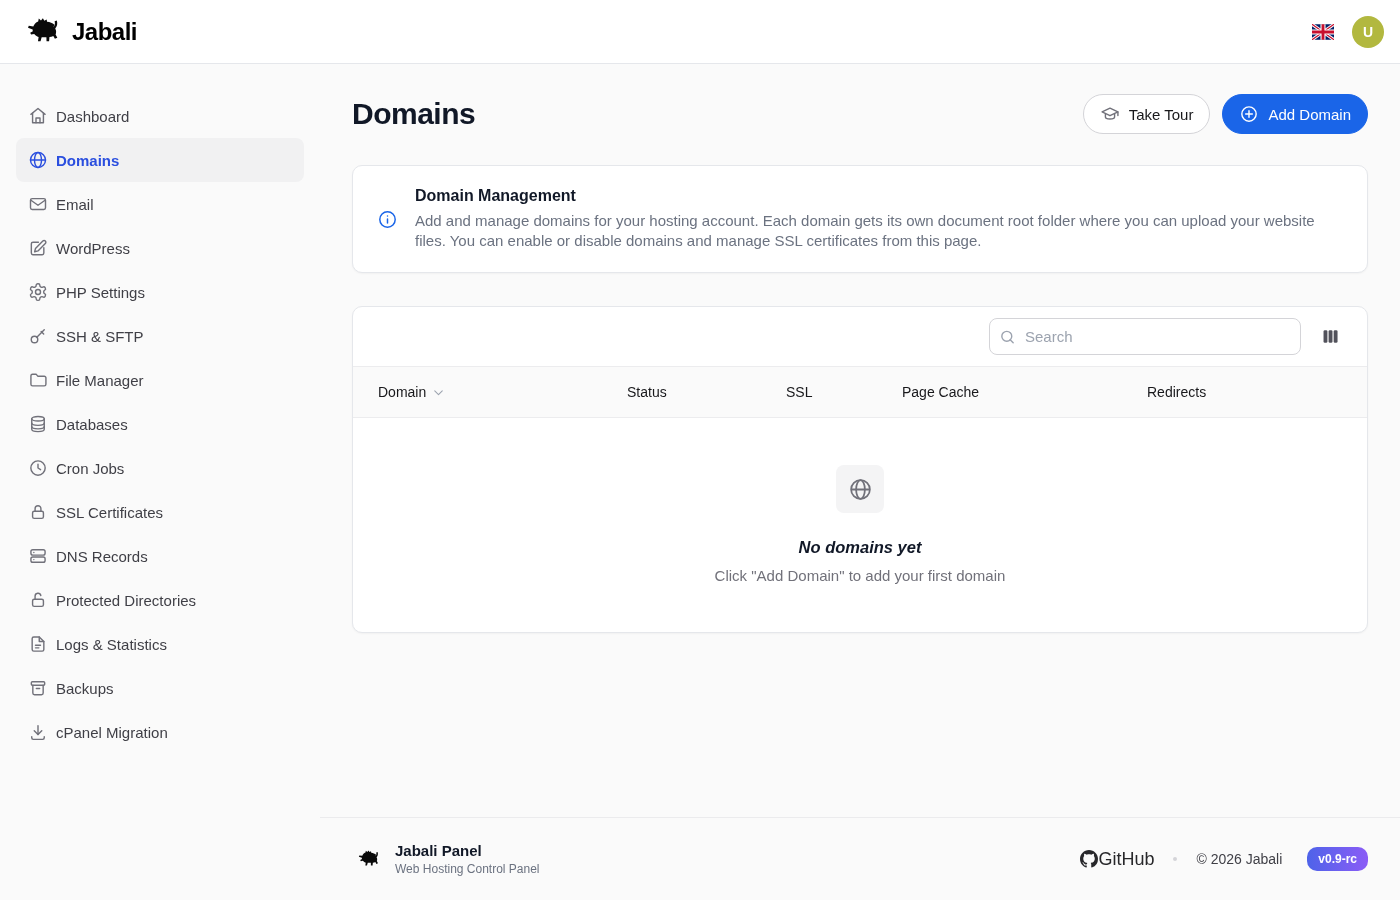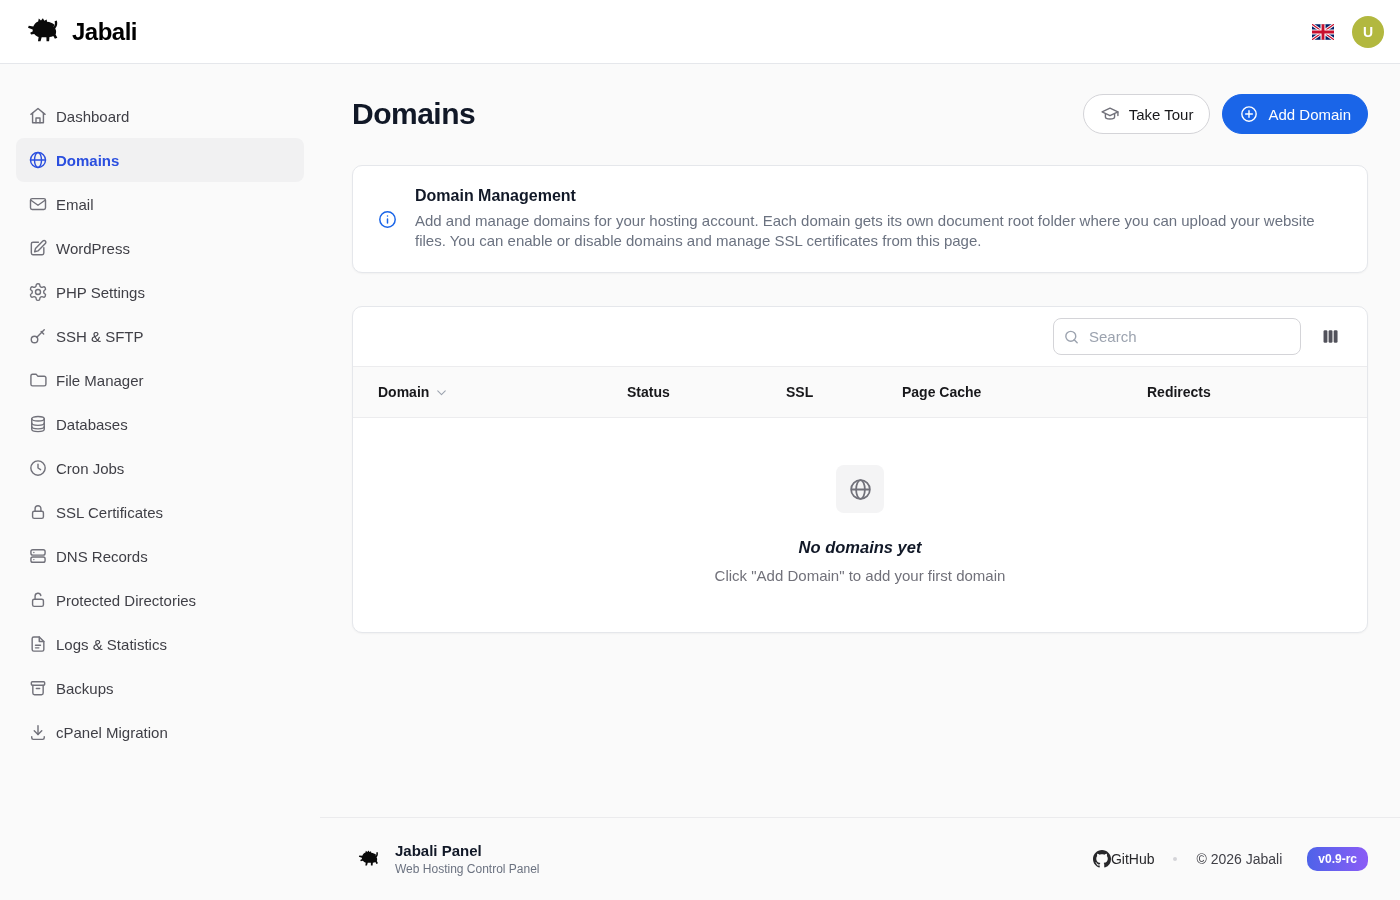--- a/index.html
+++ b/index.html
@@ -84,21 +84,21 @@
   .info-desc { font-size: 15px; color: #6b7280; line-height: 20px; max-width: 940px; }
 
   
   .table-card {
     margin-top: 33px; background: #fff; border: 1px solid #e5e7eb; border-radius: 10px;
     box-shadow: 0 1px 2px rgba(0,0,0,.04); overflow: hidden;
   }
   .table-toolbar {
     padding: 11px 16px; display: flex; align-items: center; justify-content: flex-end; gap: 14px;
   }
-  .search-wrap { position: relative; width: 248px; }
+  .search-wrap { position: relative; width: 312px; }
   .search-wrap .sw-icon {
     position: absolute; left: 10px; top: 50%; transform: translateY(-50%);
     width: 17px; height: 17px; color: #9ca3af; pointer-events: none;
   }
   .search-input {
     width: 100%; height: 37px; border: 1px solid #d4d4d8; border-radius: 8px;
     padding: 0 10px 0 35px; font-size: 15px; color: #18181b; background: #fff;
     font-family: inherit; outline: none;
   }
   .search-input::placeholder { color: #9ca3af; }
@@ -106,21 +106,21 @@
     width: 30px; height: 30px; border: none; background: transparent; cursor: pointer;
     display: flex; align-items: center; justify-content: center; margin-right: 6px;
   }
   .col-toggle svg { width: 19px; height: 19px; color: #52525b; }
 
   .table-head {
     display: grid; grid-template-columns: 249px 159px 116px 245px 1fr;
     padding-left: 25px; height: 52px; align-items: center;
     background: #fafafa; border-top: 1px solid #ececee; border-bottom: 1px solid #ececee;
   }
-  .th { font-size: 14px; font-weight: 700; color: #18181b; display: flex; align-items: center; gap: 5px; }
+  .th { font-size: 14px; font-weight: 400; color: #18181b; display: flex; align-items: center; gap: 5px; }
   .th .sort-icon { width: 15px; height: 15px; color: #9ca3af; }
 
   .empty-state { padding: 47px 0 48px; display: flex; flex-direction: column; align-items: center; }
   .empty-glyph {
     width: 48px; height: 48px; border-radius: 8px; background: #f4f4f5;
     display: flex; align-items: center; justify-content: center;
   }
   .empty-glyph svg { width: 25px; height: 25px; color: #71717a; }
   .empty-title { margin-top: 25px; font-size: 16.5px; font-weight: 700; color: #111827; font-style: italic; }
   .empty-sub { margin-top: 10px; font-size: 15px; color: #71717a; }
@@ -128,21 +128,21 @@
   
   .footer {
     flex: 0 0 83px; border-top: 1px solid #ebebed;
     display: flex; align-items: center; padding: 0 32px 0 31px;
   }
   .f-left { display: flex; align-items: center; gap: 14px; }
   .f-logo { width: 30px; height: 21px; color: #0a0a0a; }
   .f-name { font-size: 15px; font-weight: 700; color: #111827; }
   .f-tag { font-size: 12px; color: #6b7280; margin-top: 3px; }
   .f-right { margin-left: auto; display: flex; align-items: center; }
-  .gh-link { display: flex; align-items: center; color: #27272a; text-decoration: none; font-size: 14px; cursor: pointer; }
+  .gh-link { display: flex; align-items: center; color: #27272a; text-decoration: none; font-size: 18px; cursor: pointer; }
   .gh-link svg { width: 18px; height: 18px; }
   .f-dot { width: 4px; height: 4px; border-radius: 50%; background: #d4d4d8; margin: 0 19px; }
   .f-copy { font-size: 14px; color: #3f3f46; }
   .ver-badge {
     margin-left: 25px; padding: 5px 11px; border-radius: 10px;
     background: linear-gradient(90deg, var(--badge-start, #4e63e9), var(--badge-end, #8b5cf6));
     color: #fff; font-size: 12px; font-weight: 600;
   }
 </style>
 </head>

